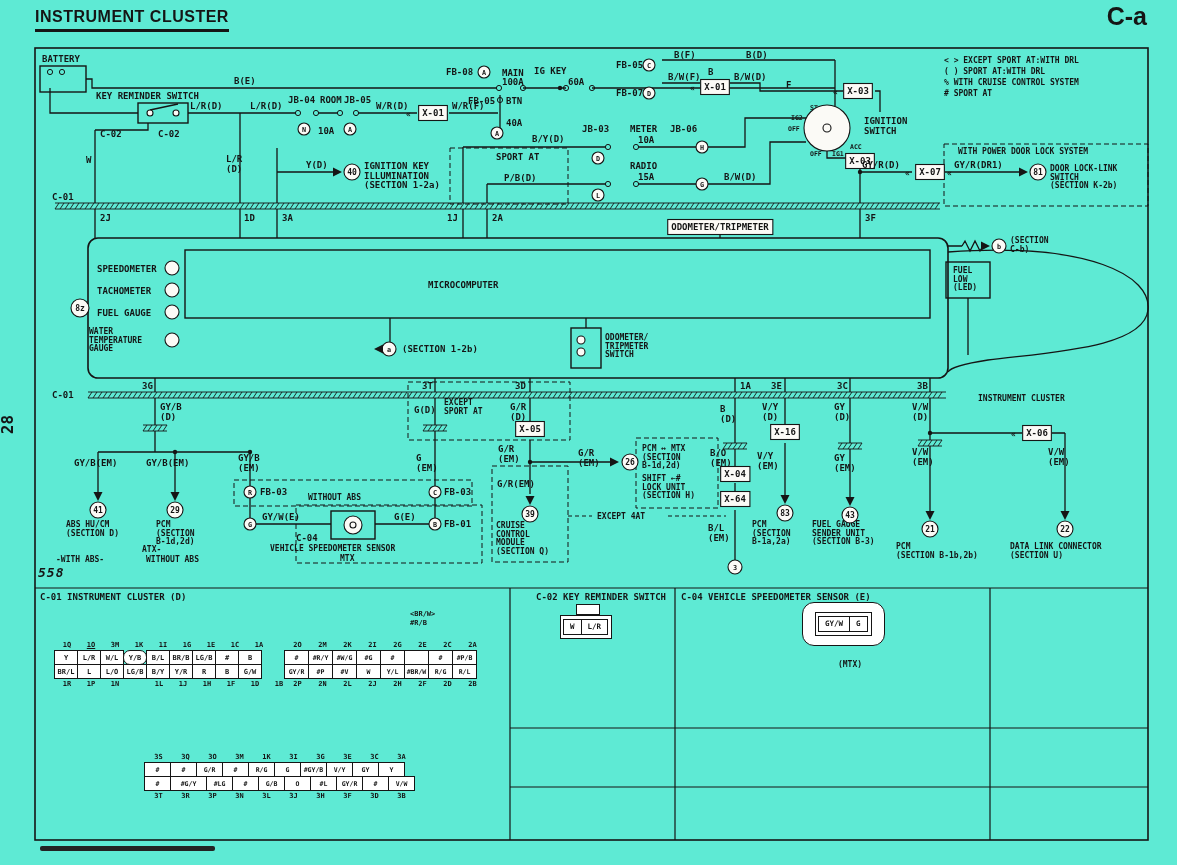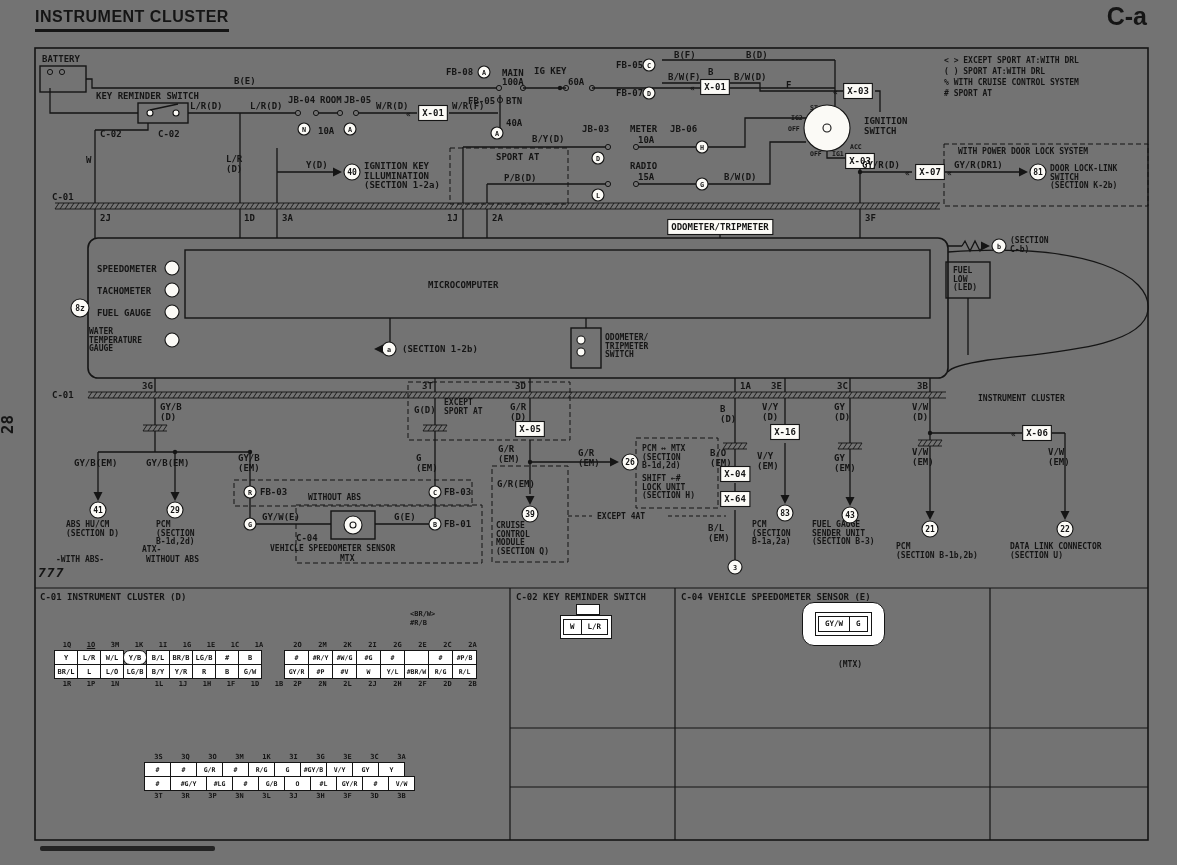--- a/index.html
+++ b/index.html
@@ -1,16 +1,16 @@
 <!DOCTYPE html>
 <html><head>
 <meta charset="utf-8">
 <style>
   body{margin:0;background:#9a9a9a;}
-  .page{position:relative;width:1177px;height:865px;background:#737373;font-family:"DejaVu Sans Mono",monospace;color:#151515;overflow:hidden;}
+  .page{position:relative;width:1177px;height:865px;background:#5eead4;font-family:"DejaVu Sans Mono",monospace;color:#151515;overflow:hidden;}
   .title{position:absolute;left:35px;top:8px;font-family:"Liberation Sans",sans-serif;font-size:16px;font-weight:bold;letter-spacing:.5px;border-bottom:3px solid #151515;padding-bottom:3px;}
   .pagecode{position:absolute;right:30px;top:2px;font-family:"Liberation Sans",sans-serif;font-size:25px;font-weight:bold;}
   .pagenum{position:absolute;left:-2px;top:415px;font-size:16px;font-weight:bold;transform:rotate(-90deg);}
   .corner{position:absolute;left:38px;top:565px;font-size:13px;font-weight:bold;font-style:italic;letter-spacing:1px;}
   .smudge{position:absolute;left:40px;top:846px;width:175px;height:5px;background:#232323;border-radius:2px;}
   svg text{fill:#151515;font-family:"DejaVu Sans Mono",monospace;font-weight:bold;}
   .lm{font-size:9px;}.ls{font-size:8px;}.lt{font-size:6.5px;}
   .mid{text-anchor:middle;}
   .wire{stroke:#151515;stroke-width:1.3;fill:none;}
   .dashedw{stroke:#151515;stroke-width:1.1;fill:none;stroke-dasharray:4 3;}
@@ -38,21 +38,21 @@
   .c04conn{position:absolute;left:802px;top:602px;border:1.5px solid #151515;border-radius:12px;padding:9px 12px;background:#fff;}
   .c04note{position:absolute;left:802px;top:660px;width:96px;text-align:center;font-size:8px;font-weight:bold;}
 </style>
 </head>
 <body>
 
 <div class="page">
   <div class="title">INSTRUMENT CLUSTER</div>
   <div class="pagecode">C-a</div>
   <div class="pagenum">28</div>
-  <div class="corner">777</div>
+  <div class="corner">558</div>
 
   <svg id="diagram" width="1177" height="865" viewBox="0 0 1177 865">
     <rect class="frame" x="35" y="48" width="1113" height="792"></rect>
     <path class="grid" d="M35 588 H1148 M510 588 V840 M675 588 V840 M990 588 V840 M510 728 H1148 M510 787 H1148"></path>
     <rect class="cluster" x="88" y="238" width="860" height="140" rx="10"></rect>
     <path class="wire" d="M948 252 C1090 242 1152 276 1148 310 C1144 348 1050 352 988 360 C962 364 950 368 948 372"></path>
     <path class="wire" d="
       M86 79 H92 V88 H497 M523 88 H566 M592 88 H835 M835 60 V106 M662 60 H835
       M662 83 H700 M730 83 H760 V91 H843 M875 91 H880 V112
       M50 88 V113 H138 M188 113 H296 M318 113 H338 M358 113 H417 M449 113 H498 M500 95 V132
@@ -744,21 +744,21 @@
         <polygon points="1060.5,511 1069.5,511 1065,520" class="arrow"></polygon>
         <polygon points="333,167.5 333,176.5 342,172" class="arrow"></polygon>
         <polygon points="1019,167.5 1019,176.5 1028,172" class="arrow"></polygon>
         <polygon points="610,457.5 610,466.5 619,462" class="arrow"></polygon>
         <polygon points="981,241.5 981,250.5 990,246" class="arrow"></polygon>
         <polygon points="383,344.5 383,353.5 374,349" class="arrow"></polygon>
       </g>
   </svg>
 
   <div class="panel-header" style="left:40px;top:592px">C-01 INSTRUMENT CLUSTER (D)</div>
-  <div class="panel-header" style="left:516px;top:592px">C-02 KEY REMINDER SWITCH</div>
+  <div class="panel-header" style="left:536px;top:592px">C-02 KEY REMINDER SWITCH</div>
   <div class="panel-header" style="left:681px;top:592px">C-04 VEHICLE SPEEDOMETER SENSOR (E)</div>
 
   <div id="tableA" class="pintable" style="position:absolute;left:55px;top:640px">
       <div class="trow">
         <div class="tlab" style="width: 24px;">1Q</div>
         <div class="tlab" style="width: 24px; text-decoration: underline;">1O</div>
         <div class="tlab" style="width: 24px;">3M</div>
         <div class="tlab" style="width: 24px;">1K</div>
         <div class="tlab" style="width: 24px;">1I</div>
         <div class="tlab" style="width: 24px;">1G</div>

